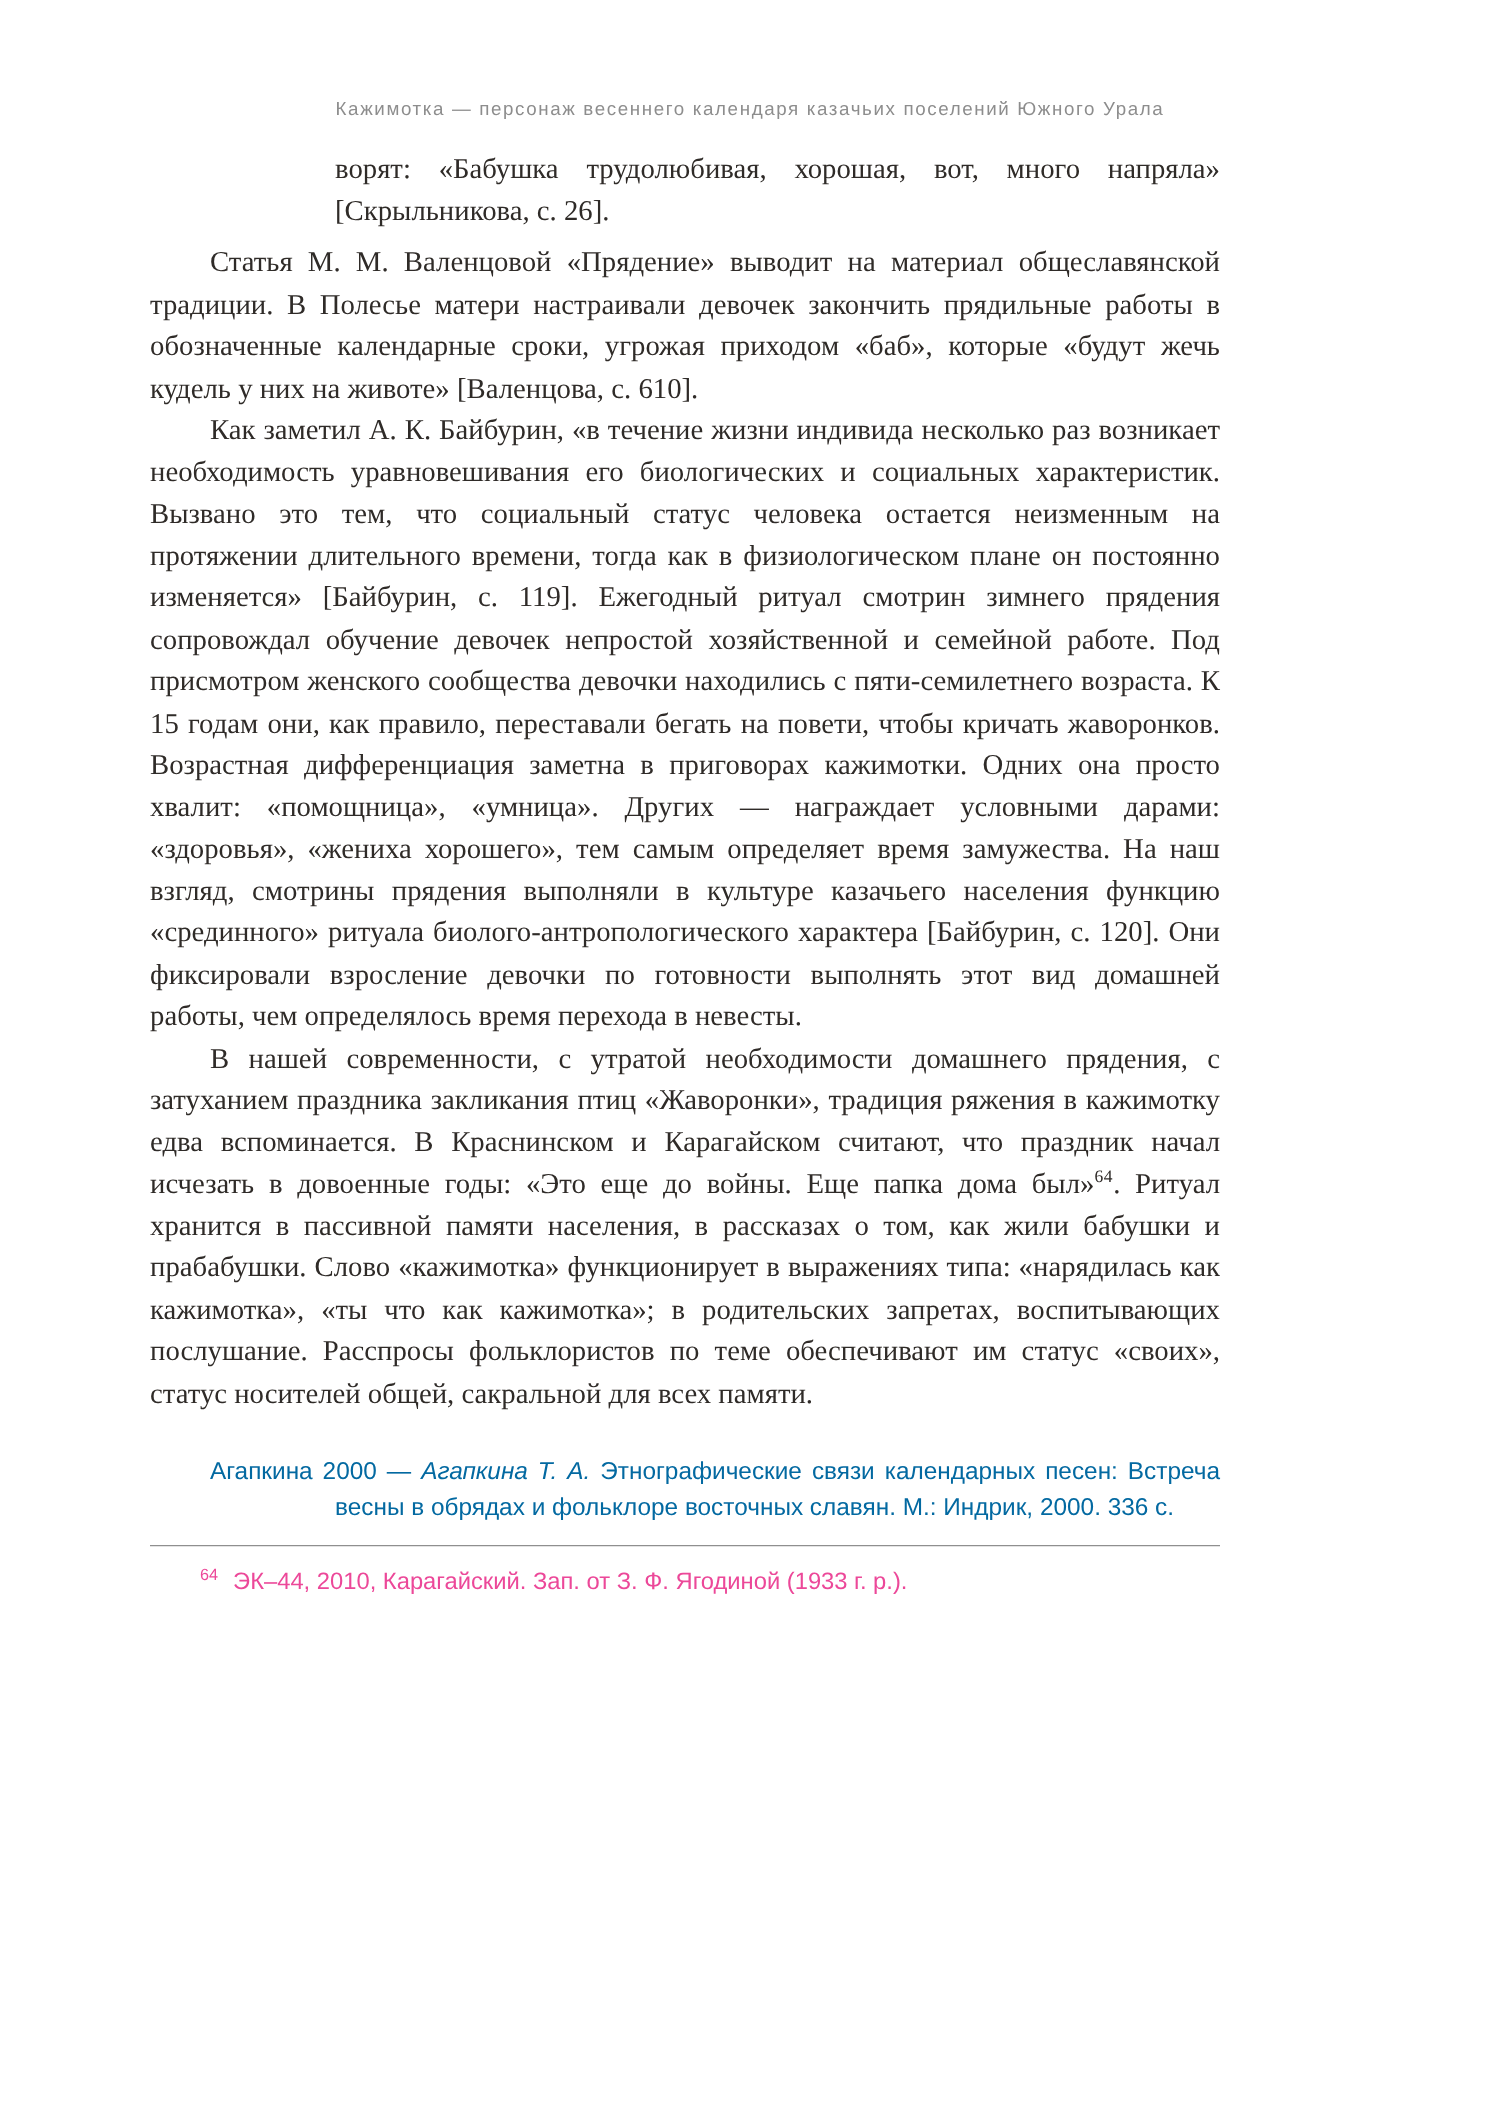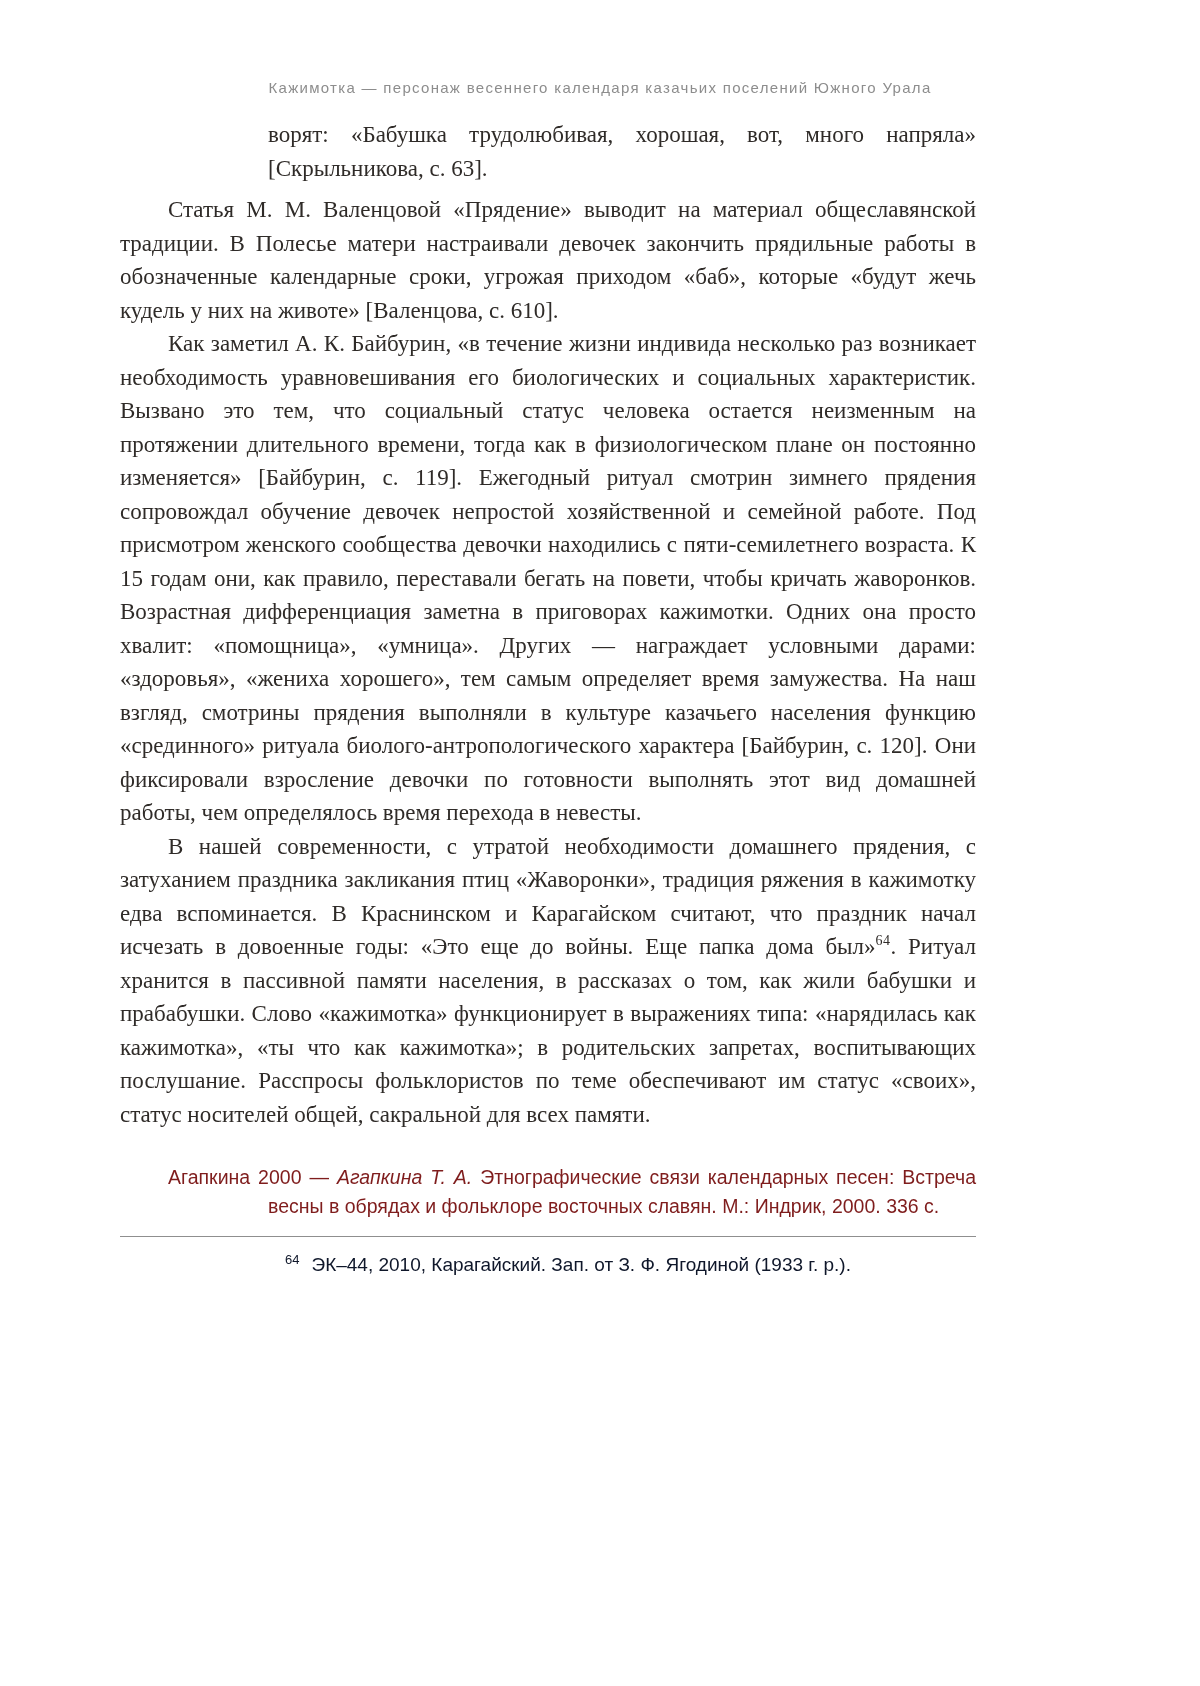--- a/index.html
+++ b/index.html
@@ -59,41 +59,41 @@
     color: #737373;
     letter-spacing: 0.3px;
     margin: 0 0 15px 0;
     text-align: left;
     text-indent: 0;
   }
   .bib-entry {
     font-family: "Liberation Sans", sans-serif;
     font-size: 19.5px;
     line-height: 28.5px;
-    color: #7f1d1d;
+    color: #0369a1;
     margin: 0 0 0 48px;
     padding-left: 100px;
     text-indent: -100px;
     text-align: justify;
   }
   .bib-author { font-style: italic; }
   .footnote-block { margin-top: 16px; }
   .footnote-rule {
     border: none;
     border-top: 1px solid #8f8f8f;
     margin: 0 0 10px 0;
     width: 856px;
   }
   .footnote {
     font-family: "Liberation Sans", sans-serif;
     font-size: 19px;
     line-height: 26px;
-    color: #0f172a;
+    color: #ec4899;
     margin: 0 0 0 40px;
-    text-align: center;
+    text-align: left;
     text-indent: 0;
   }
   .footnote sup {
     font-size: 13px;
     margin-right: 12px;
   }
   .page-number {
     margin-top: 46px;
     text-align: center;
     font-family: "Liberation Sans", sans-serif;
@@ -104,21 +104,21 @@
 </style>
 </head>
 <body>
 
 <div class="page">
 
   <div class="running-header">Кажимотка — персонаж весеннего календаря казачьих поселений Южного Урала</div>
 
   <div class="content">
 
-    <p class="quote-cont">ворят: «Бабушка трудолюбивая, хорошая, вот, много напряла» [Скрыльникова, с. 63].</p>
+    <p class="quote-cont">ворят: «Бабушка трудолюбивая, хорошая, вот, много напряла» [Скрыльникова, с. 26].</p>
 
     <p class="para">Статья М. М. Валенцовой «Прядение» выводит на материал общеславянской традиции. В Полесье матери настраивали девочек закончить прядильные работы в обозначенные календарные сроки, угрожая приходом «баб», которые «будут жечь кудель у них на животе» [Валенцова, с. 610].</p>
 
     <p class="para">Как заметил А. К. Байбурин, «в течение жизни индивида несколько раз возникает необходимость уравновешивания его биологических и социальных характеристик. Вызвано это тем, что социальный статус человека остается неизменным на протяжении длительного времени, тогда как в физиологическом плане он постоянно изменяется» [Байбурин, с. 119]. Ежегодный ритуал смотрин зимнего прядения сопровождал обучение девочек непростой хозяйственной и семейной работе. Под присмотром женского сообщества девочки находились с пяти-семилетнего возраста. К 15 годам они, как правило, переставали бегать на повети, чтобы кричать жаворонков. Возрастная дифференциация заметна в приговорах кажимотки. Одних она просто хвалит: «помощница», «умница». Других — награждает условными дарами: «здоровья», «жениха хорошего», тем самым определяет время замужества. На наш взгляд, смотрины прядения выполняли в культуре казачьего населения функцию «срединного» ритуала биолого-антропологического характера [Байбурин, с. 120]. Они фиксировали взросление девочки по готовности выполнять этот вид домашней работы, чем определялось время перехода в невесты.</p>
 
     <p class="para"><span>В нашей современности, с утратой необходимости домашнего прядения, с затуханием праздника закликания птиц «Жаворонки», традиция ряжения в кажимотку едва вспоминается. В Краснинском и Карагайском считают, что праздник начал исчезать в довоенные годы: «Это еще до войны. Еще папка дома был»</span><sup class="note-ref">64</sup><span>. Ритуал хранится в пассивной памяти населения, в рассказах о том, как жили бабушки и прабабушки. Слово «кажимотка» функционирует в выражениях типа: «нарядилась как кажимотка», «ты что как кажимотка»; в родительских запретах, воспитывающих послушание. Расспросы фольклористов по теме обеспечивают им статус «своих», статус носителей общей, сакральной для всех памяти.</span></p>
 
     <section class="lit-section">
 
       <p class="bib-entry"><span>Агапкина 2000 — </span><i class="bib-author">Агапкина Т. А.</i><span> Этнографические связи календарных песен: Встреча весны в обрядах и фольклоре восточных славян. М.: Индрик, 2000. 336 с.</span></p>

